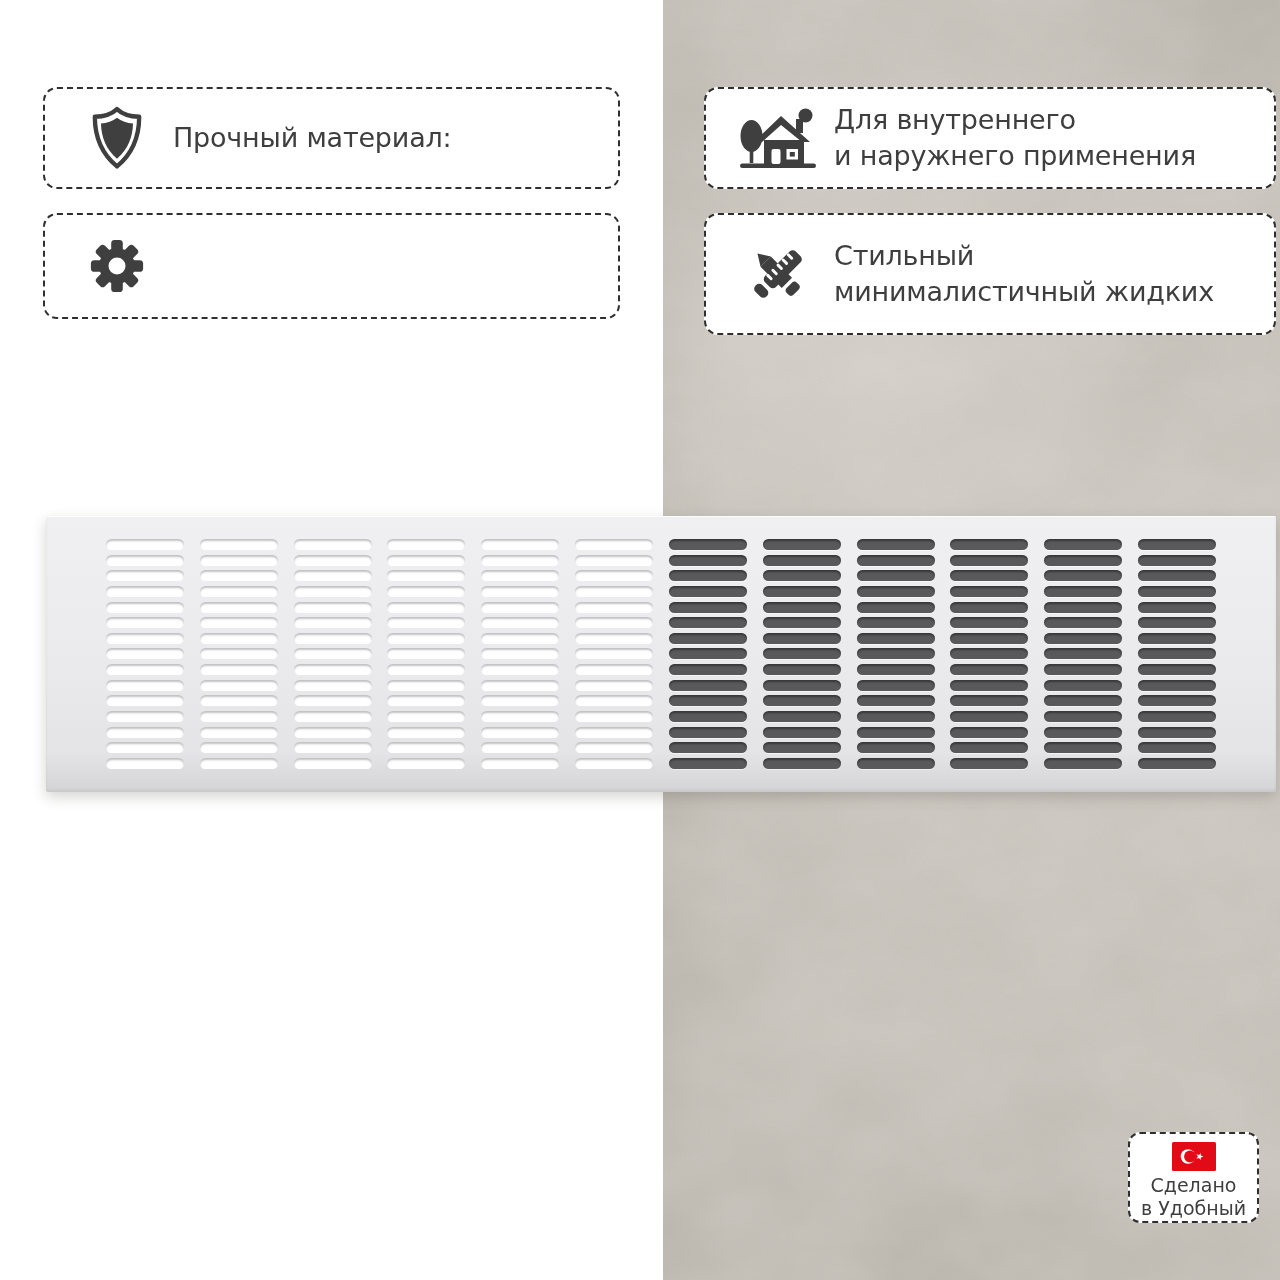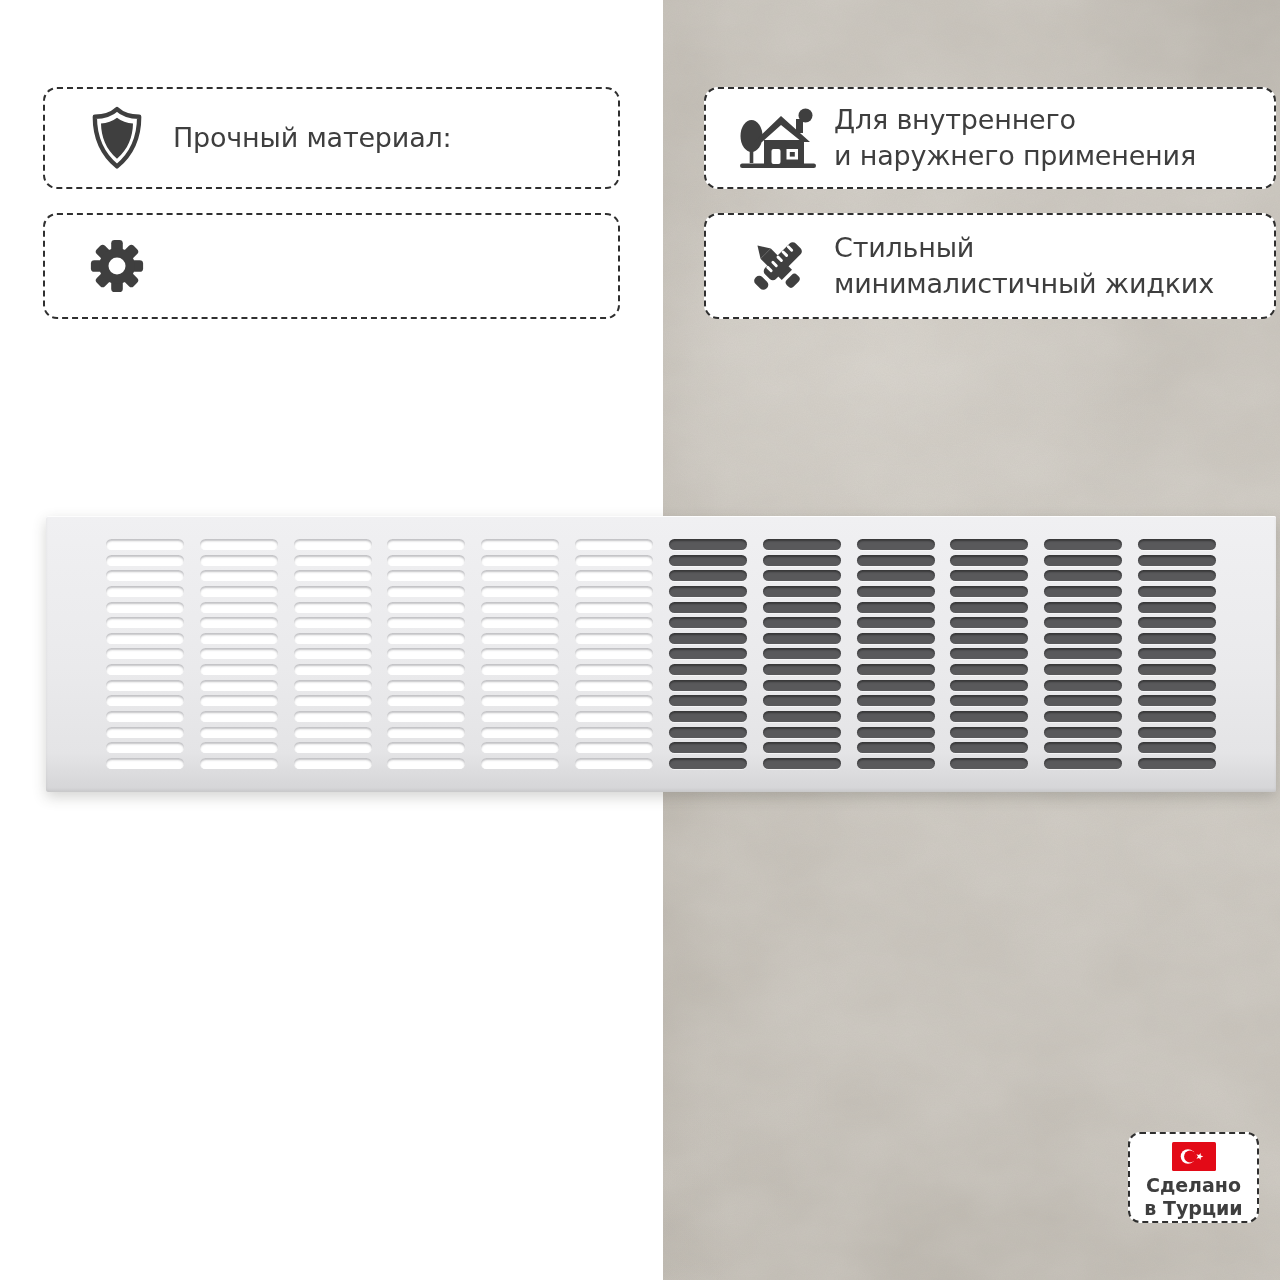--- a/index.html
+++ b/index.html
@@ -26,21 +26,21 @@
   .feature-box{
     position:absolute; box-sizing:border-box;
     background:#ffffff;
     border:2px dashed #2f2f2f; border-radius:14px;
     display:flex; align-items:center;
     padding-left:30px;
   }
   .box-material{ left:22px;  top:87px;  width:577px; height:102px; }
   .box-mounting{ left:22px;  top:213px; width:577px; height:106px; }
   .box-usage   { left:683px; top:87px;  width:572px; height:102px; }
-  .box-design  { left:683px; top:213px; width:572px; height:106px; }
+  .box-design  { left:683px; top:213px; width:572px; height:122px; }
   .icon-wrap{
     width:84px; flex:none; display:flex; align-items:center; justify-content:center;
     margin-right:14px;
   }
   .feature-text{ color:#3e3e3e; font-size:27px; line-height:36px; letter-spacing:-0.2px; }
   
   .grille{
     position:absolute; left:25px; top:516px; width:1230px; height:276px;
     box-sizing:border-box; padding:23px 60px;
     display:flex; justify-content:space-between;
@@ -54,21 +54,21 @@
   .slot.dark { background:#59595b; box-shadow: inset 0 2px 2px rgba(0,0,0,.38), 0 1px 0 rgba(255,255,255,.55); }
   
   .badge{
     position:absolute; left:1107px; top:1132px; width:131px; height:91px;
     box-sizing:border-box; background:#ffffff;
     border:2px dashed #2f2f2f; border-radius:12px;
     display:flex; flex-direction:column; align-items:center;
     padding-top:8px;
   }
   .badge .flag{ width:44px; height:29px; margin-bottom:3px; }
-  .badge-text{ color:#3e3e3e; font-size:19px; font-weight:bold; line-height:23px; text-align:center; }
+  .badge-text{ color:#3e3e3e; font-size:19px; font-weight:normal; line-height:23px; text-align:center; }
 </style>
 </head>
 <body>
 
 <div class="canvas">
 
   <div class="bg-right">
     <svg width="638" height="1280" aria-hidden="true">
       <defs>
         <filter id="mottle" x="0" y="0" width="100%" height="100%">
@@ -375,17 +375,17 @@
     <span class="flag">
       <svg width="44" height="29" viewBox="0 0 44 29" aria-hidden="true">
         <rect width="44" height="29" rx="1.5" fill="#e30a17"></rect>
         <circle cx="16" cy="14.5" r="7.3" fill="#ffffff"></circle>
         <circle cx="18" cy="14.5" r="5.9" fill="#e30a17"></circle>
         <polygon fill="#ffffff" points="31.3,14.5 28.75,15.41 28.67,18.11 27.02,15.97 24.43,16.73 25.95,14.5 24.43,12.27 27.02,13.03 28.67,10.89 28.75,13.59"></polygon>
       </svg>
     </span>
     <div class="badge-text">
       <div>Сделано</div>
-      <div>в Турции</div>
+      <div>в Удобный</div>
     </div>
   </div>
 
 </div>
 
 </body></html>

